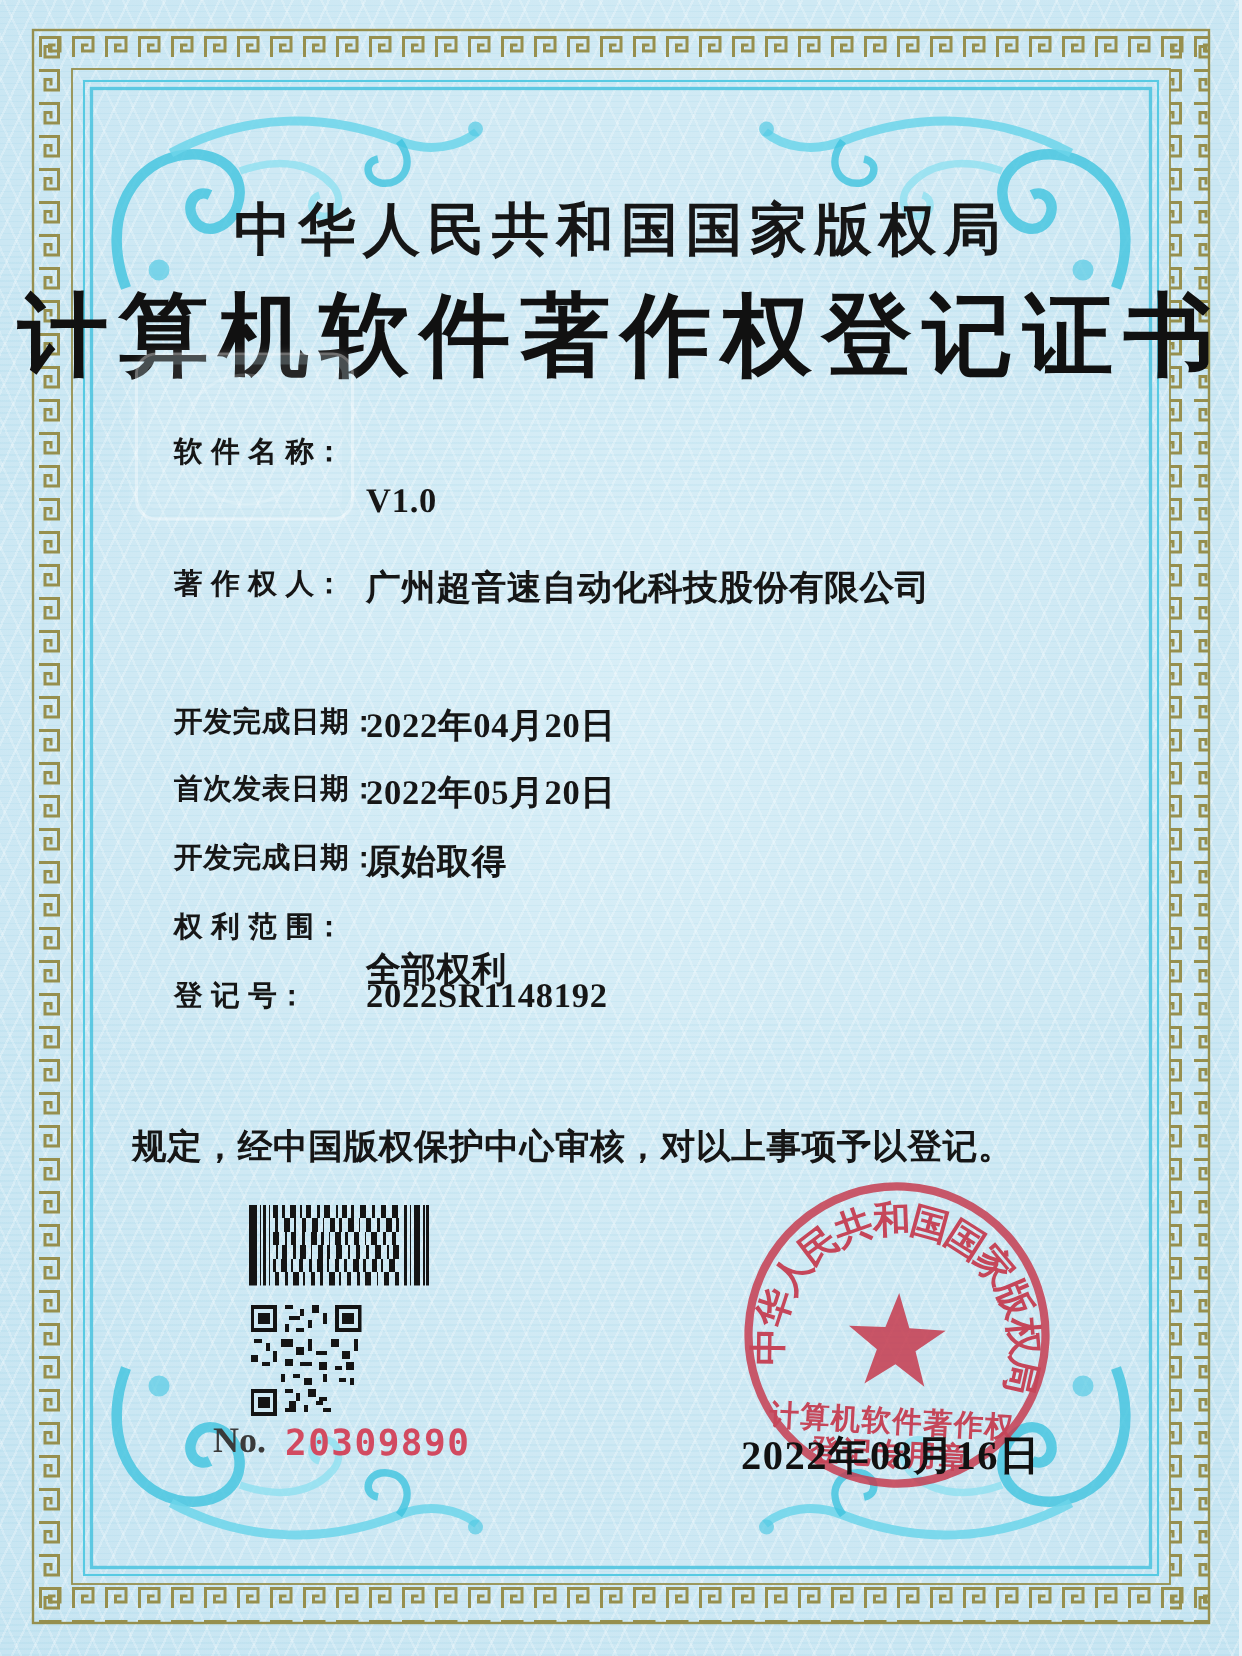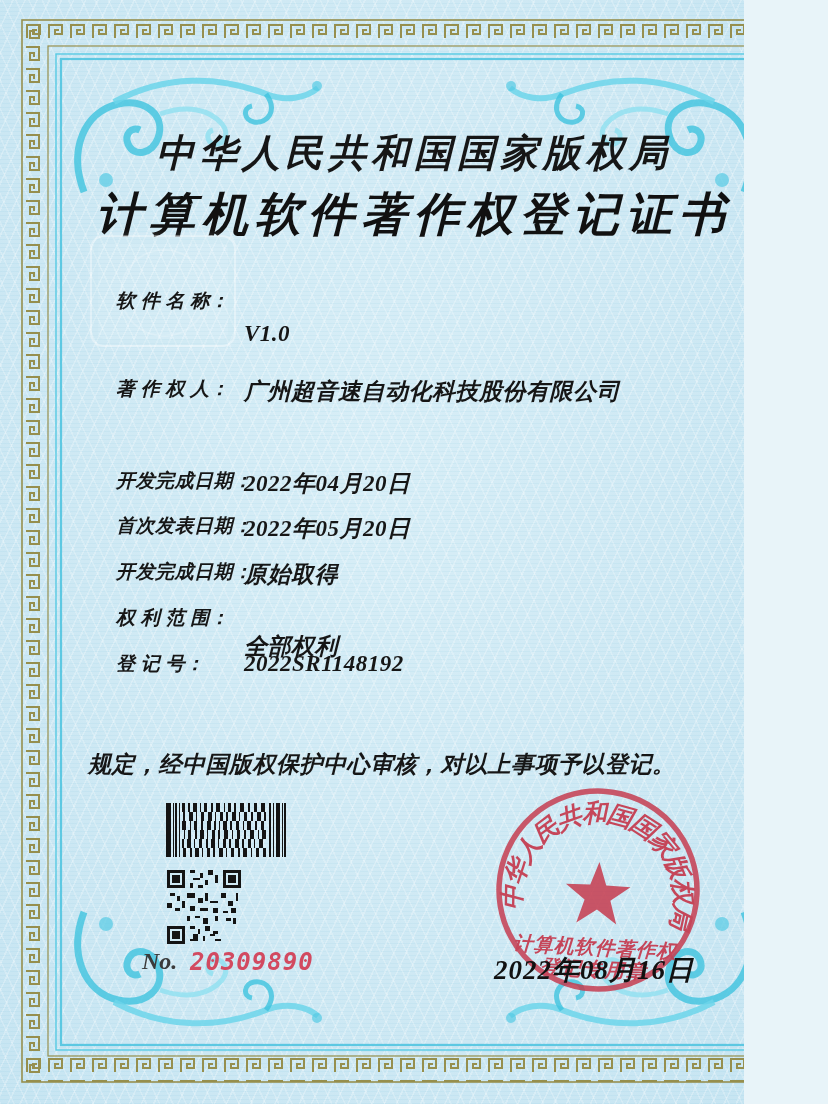--- a/index.html
+++ b/index.html
@@ -2,44 +2,43 @@
 <html><head>
 <meta charset="utf-8">
 <style>
   html,body{margin:0;padding:0;}
   body{
     width:828px;height:1104px;
     font-family:"Liberation Serif","DejaVu Serif",serif;
     background:#e8f4f9;
   }
   .page{
-    position:relative;width:744px;height:1104px;overflow:hidden;
+    position:relative;width:826px;height:1104px;overflow:hidden;
     background:#fef9c3;
-    font-style:italic;
   }
   
   .page::before{
     content:"";position:absolute;inset:0;z-index:0;pointer-events:none;
     background:
       repeating-linear-gradient(115deg, rgba(255,255,255,.25) 0 1.5px, rgba(255,255,255,0) 1.5px 11px),
       repeating-linear-gradient(65deg, rgba(255,255,255,.22) 0 1.5px, rgba(255,255,255,0) 1.5px 12px),
       repeating-linear-gradient(0deg, rgba(120,195,220,.10) 0 1px, rgba(255,255,255,0) 1px 4px),
       radial-gradient(ellipse at 50% 42%, #d8eef7 0%, #cfe9f4 55%, #c7e5f2 100%);
   }
   .abs{position:absolute;}
   .frame-svg{position:absolute;inset:0;z-index:1;pointer-events:none;}
   .content{position:absolute;inset:0;z-index:2;}
 
   .authority{
     left:0;top:128px;width:828px;text-align:center;
     font-size:38px;font-weight:700;color:#161616;letter-spacing:5px;
   }
   .cert-title{
     left:0;top:184px;width:828px;text-align:center;
-    font-size:46px;font-weight:800;color:#111;letter-spacing:7px;
+    font-size:60px;font-weight:800;color:#111;letter-spacing:7px;
   }
   .certno{
     top:252px;right:88px;font-size:18px;font-weight:700;color:#1a1a1a;letter-spacing:1px;
   }
   .certno .gap{display:inline-block;width:14px;}
 
   .emboss{
     left:90px;top:235px;width:142px;height:108px;border-radius:14px;
     border:2px solid rgba(255,255,255,.55);
     background:rgba(255,255,255,.14);

